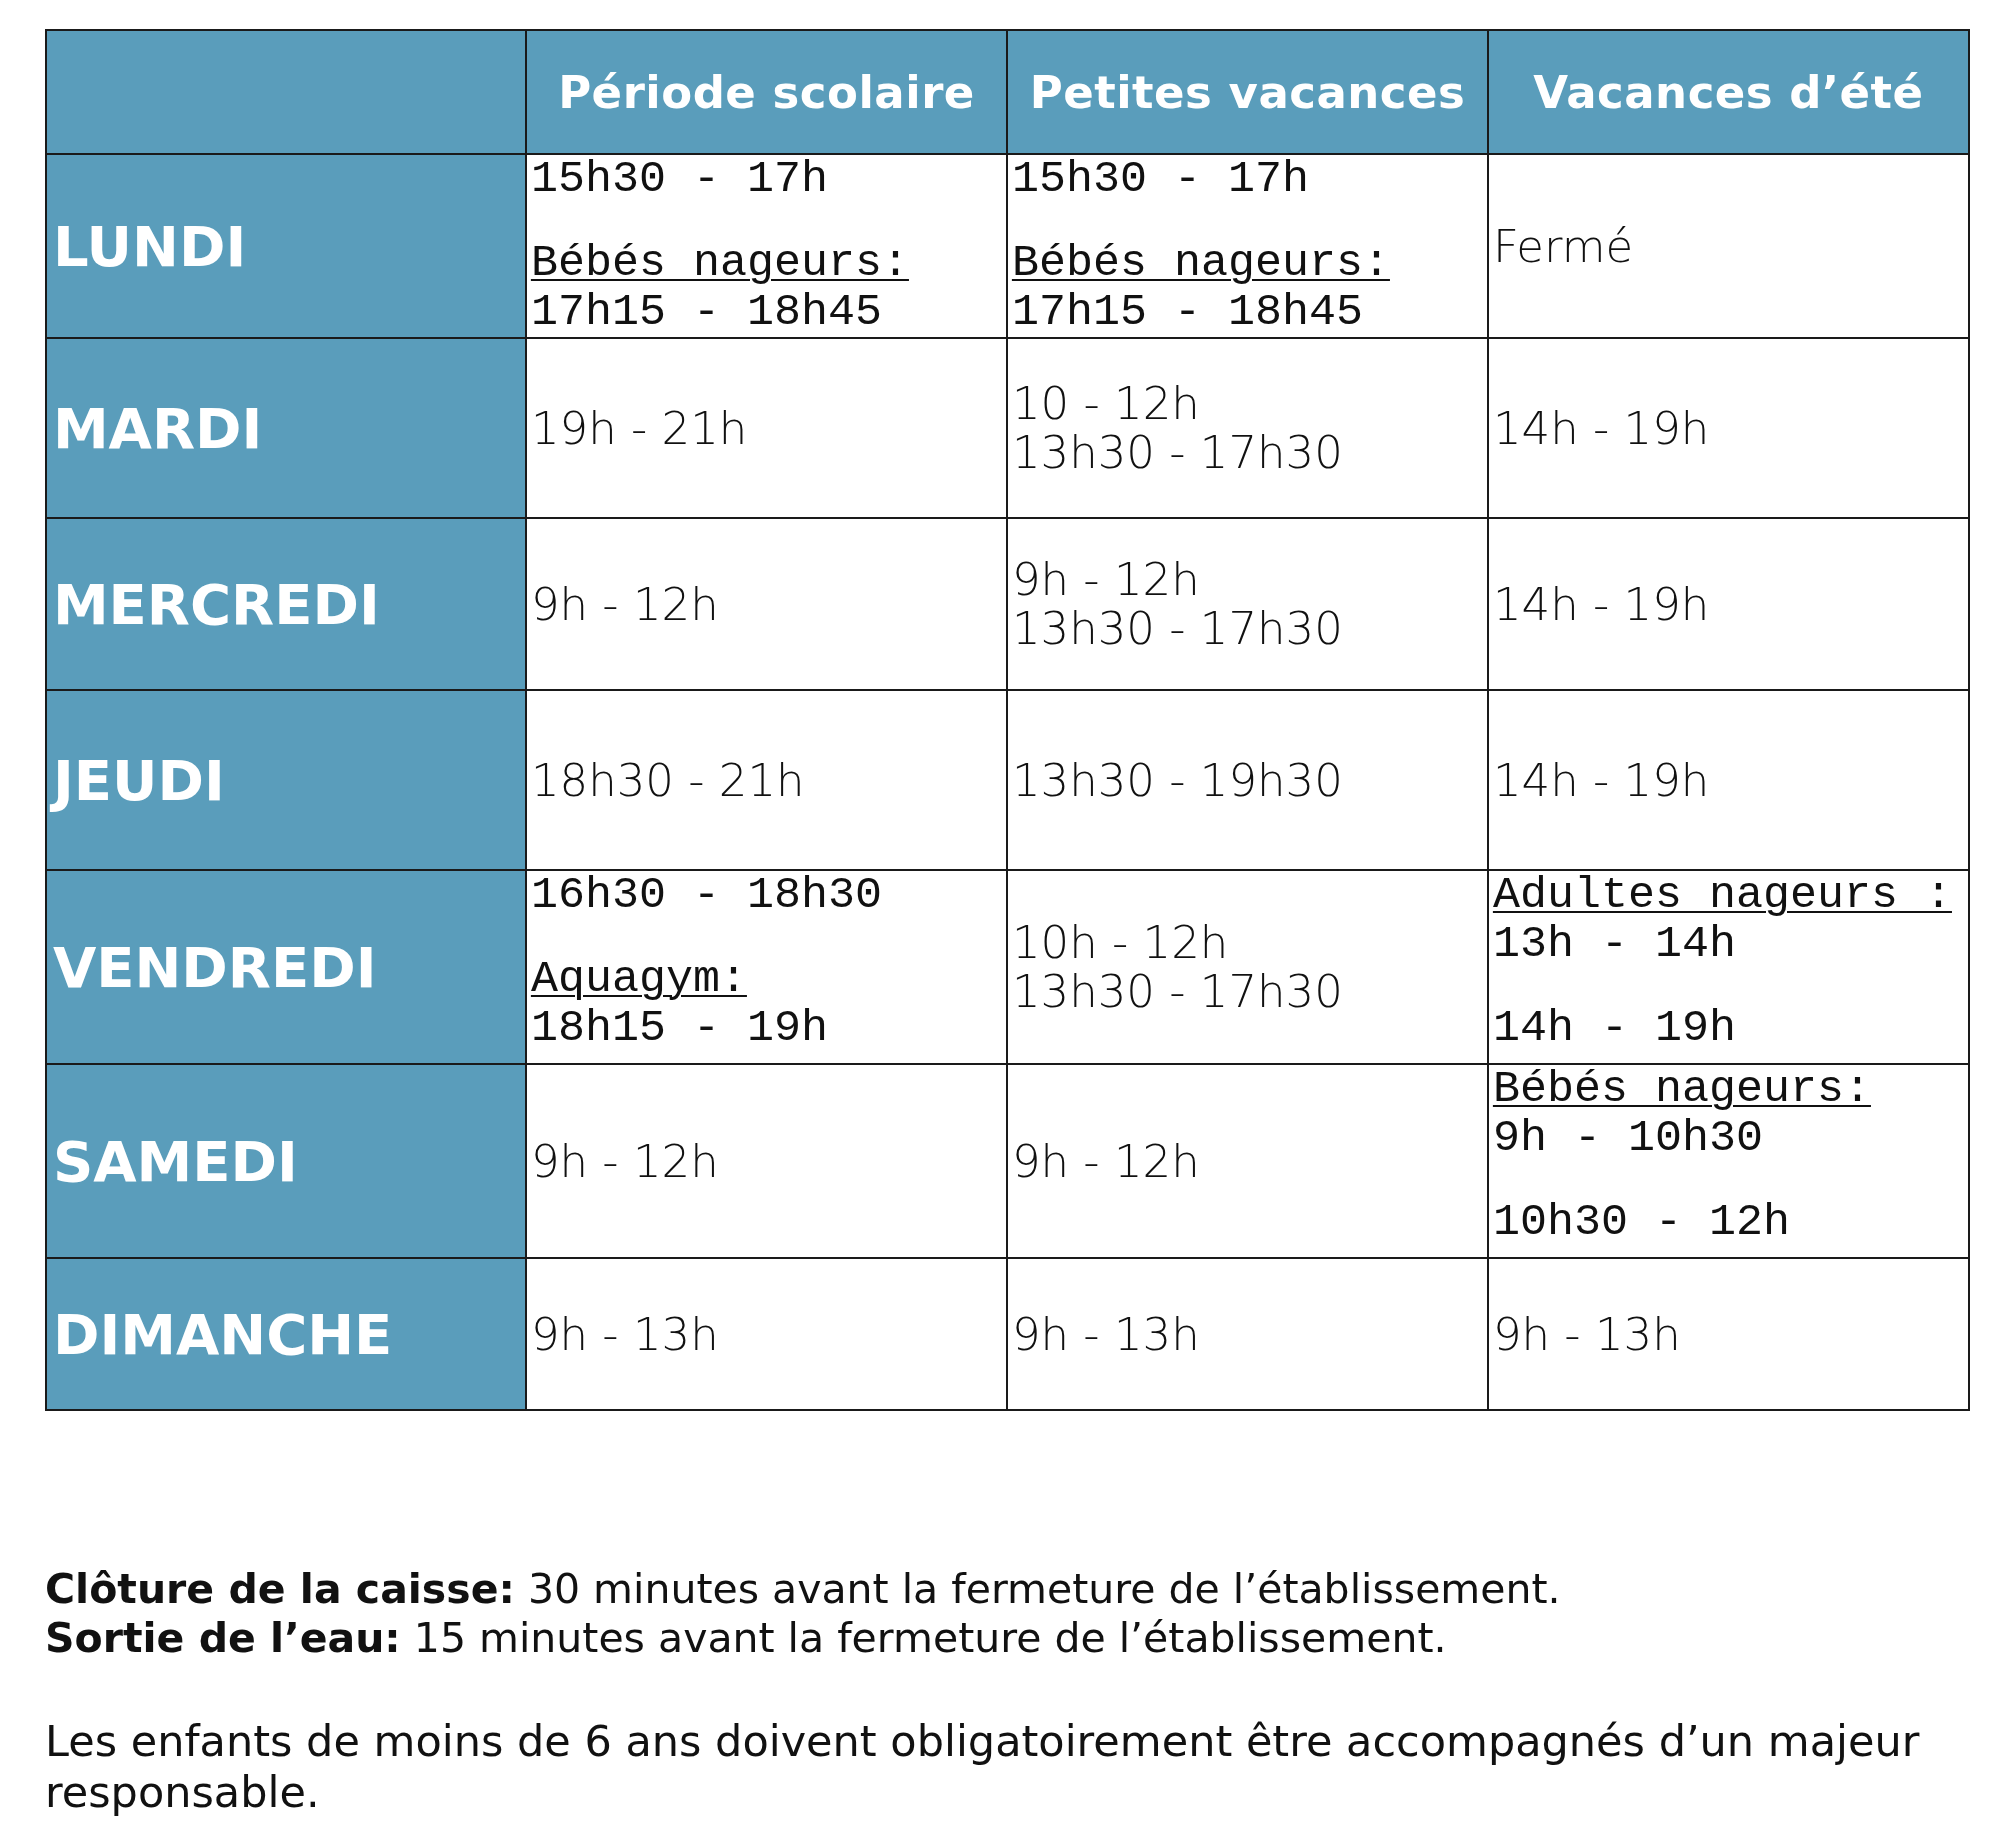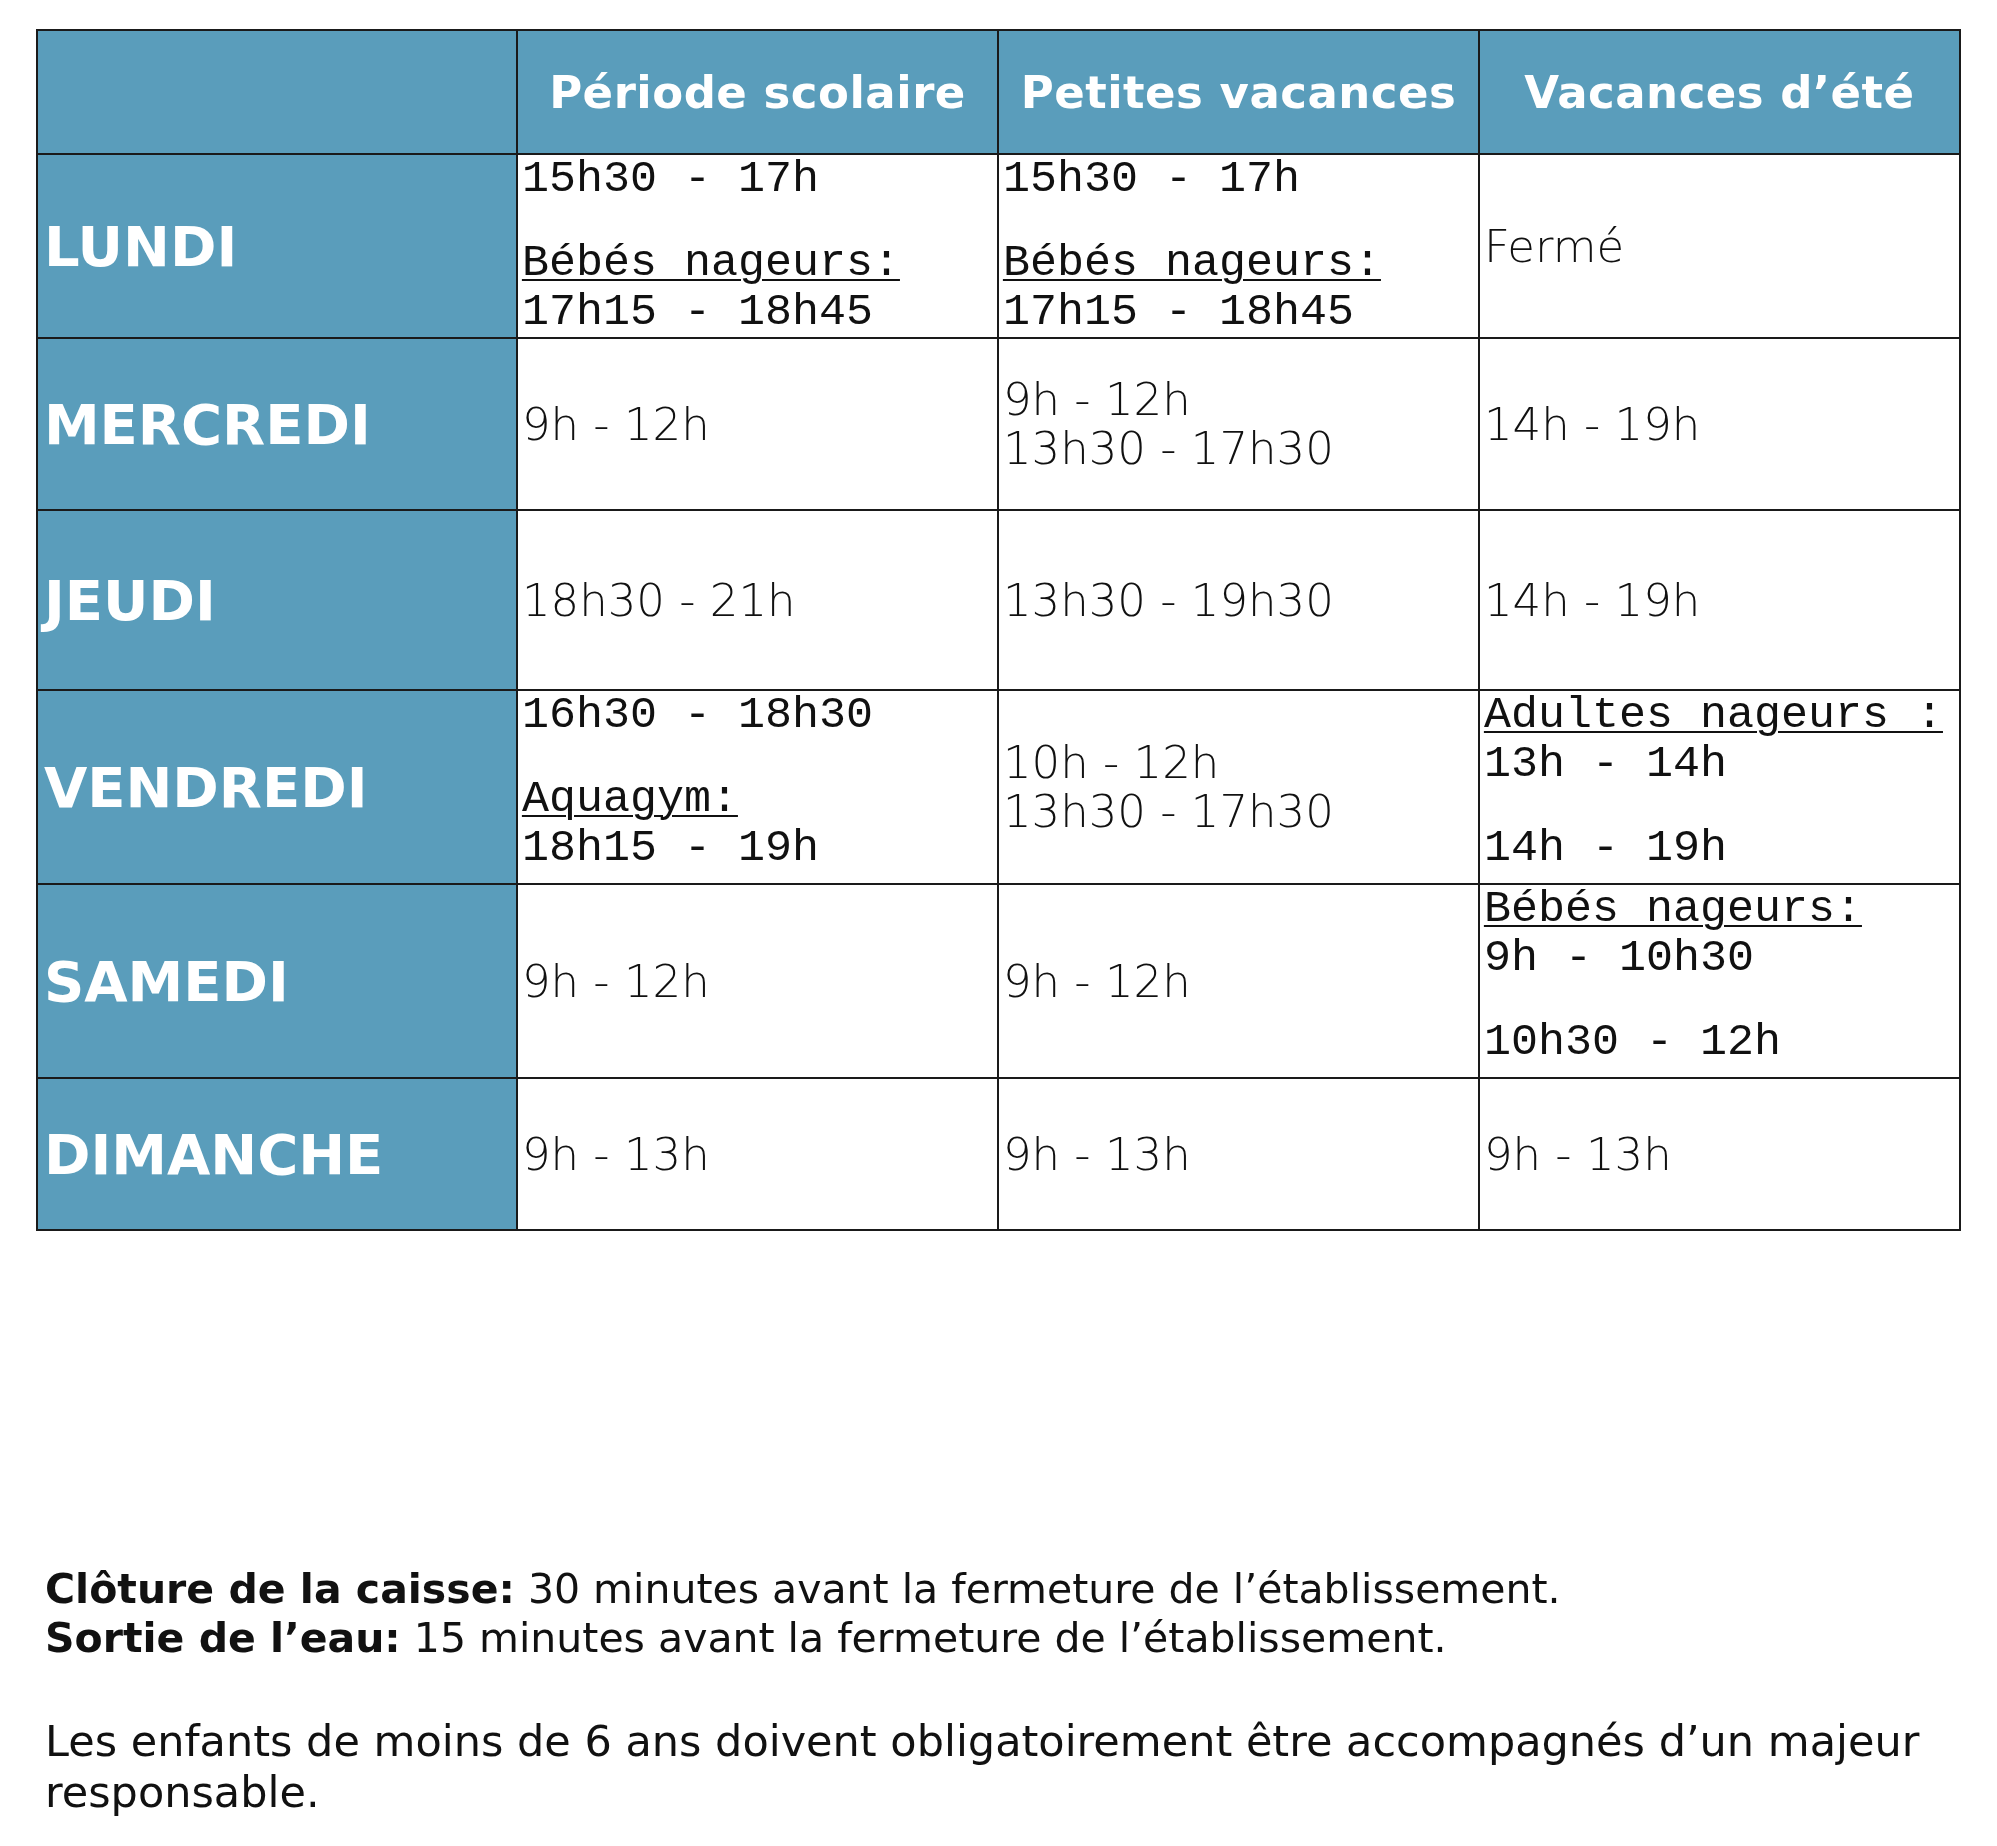--- a/index.html
+++ b/index.html
@@ -1,18 +1,18 @@
 <!DOCTYPE html>
 <html><head>
 <meta charset="utf-8">
 <style>
   html, body { margin:0; padding:0; background:#ffffff; }
   body { width:1997px; height:1846px; position:relative; overflow:hidden;
          font-family:"DejaVu Sans", "Liberation Sans", sans-serif; color:#111; }
-  .tbl { position:absolute; left:36px; top:29px; width:1922px;
+  .tbl { position:absolute; left:45px; top:29px; width:1922px;
          border-collapse:collapse; table-layout:fixed; }
   .tbl td, .tbl th { border:2px solid #1a1a1a; padding:0; vertical-align:middle; }
   .tbl th { background:#5a9dbb; color:#ffffff; font-weight:bold; font-size:45px;
             height:122px; text-align:center; letter-spacing:0.5px; }
   .tbl th.blank { background:#5a9dbb; }
   .day { background:#5a9dbb; color:#ffffff; font-weight:bold; font-size:56px;
          padding-left:5.9px !important; text-align:left; }
   .cell { background:#ffffff; font-size:45px; line-height:49px; padding-left:3.9px !important;
           text-align:left; font-weight:300; }
   .cell .line { display:block; white-space:nowrap; }
@@ -52,20 +52,33 @@
           <span class="line">17h15 - 18h45</span>
         </td>
         <td class="cell top">
           <span class="line">15h30 - 17h</span>
           <span class="gap"></span>
           <span class="line lbl">Bébés nageurs:</span>
           <span class="line">17h15 - 18h45</span>
         </td>
         <td class="cell">
           <span class="line">Fermé</span>
+        </td>
+      </tr>
+      <tr style="height: 180px;">
+        <td class="day">MARDI</td>
+        <td class="cell">
+          <span class="line">19h - 21h</span>
+        </td>
+        <td class="cell">
+          <span class="line">10 - 12h</span>
+          <span class="line">13h30 - 17h30</span>
+        </td>
+        <td class="cell">
+          <span class="line">14h - 19h</span>
         </td>
       </tr>
       <tr style="height: 172px;">
         <td class="day">MERCREDI</td>
         <td class="cell">
           <span class="line">9h - 12h</span>
         </td>
         <td class="cell">
           <span class="line">9h - 12h</span>
           <span class="line">13h30 - 17h30</span>

